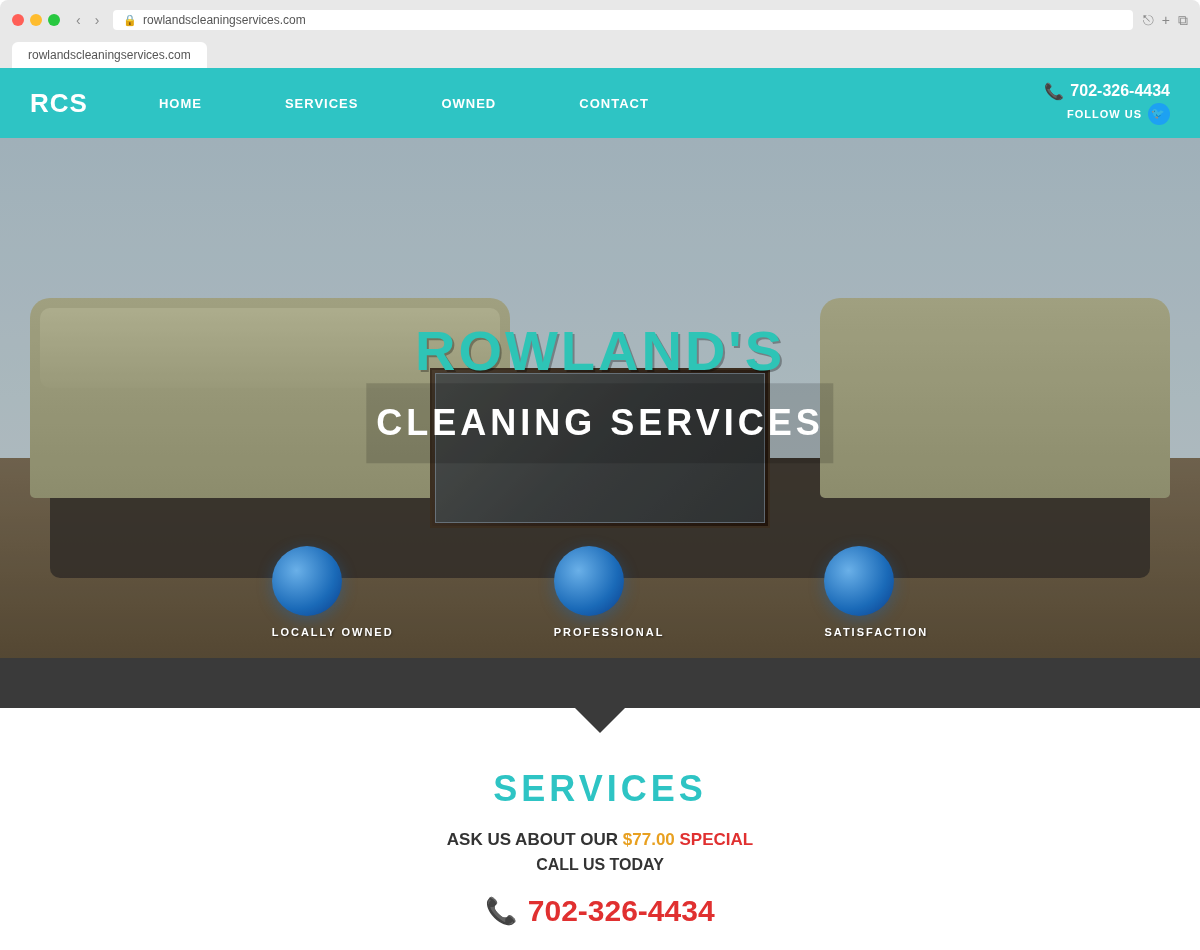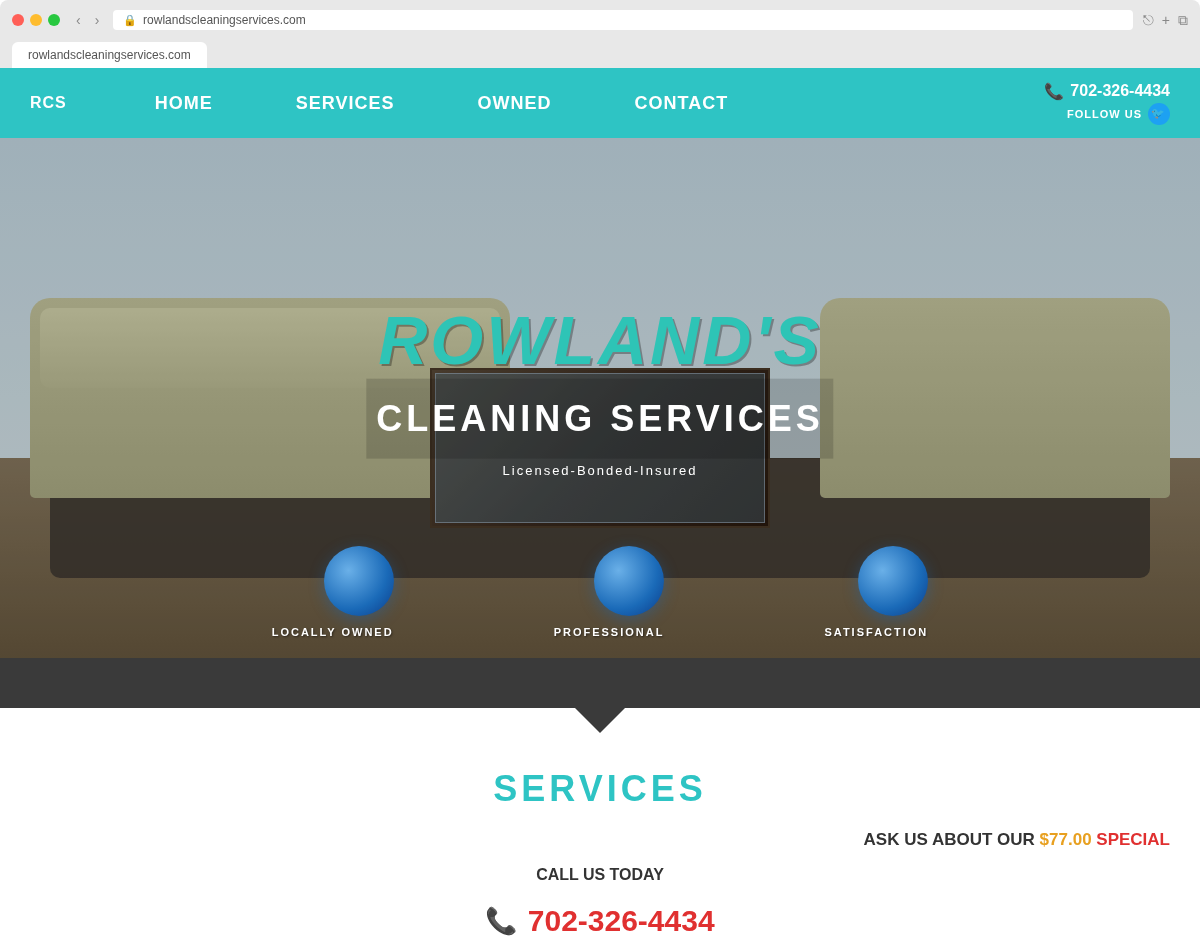--- a/index.html
+++ b/index.html
@@ -78,34 +78,34 @@
     
     .navbar {
       background: #2ec4c4;
       display: flex;
       align-items: center;
       padding: 0 30px;
       height: 70px;
     }
     .nav-logo {
       color: #fff;
-      font-size: 16px;
+      font-size: 26px;
       font-weight: bold;
-      margin-right: 40px;
+      margin-right: 23px;
       letter-spacing: 1px;
     }
     .nav-links {
       display: flex;
       gap: 35px;
       flex: 1;
     }
     .nav-link {
       color: #fff;
       text-decoration: none;
-      font-size: 18px;
+      font-size: 13px;
       font-weight: 600;
       letter-spacing: 1px;
       padding-left: 48px;
     }
     .nav-right {
       display: flex;
       flex-direction: column;
       align-items: flex-end;
     }
     .nav-phone {
@@ -240,26 +240,25 @@
 
     .hero-content {
       position: absolute;
       top: 50%;
       left: 50%;
       transform: translate(-50%, -55%);
       text-align: center;
       z-index: 10;
     }
     .hero-title-main {
-      font-size: 68px;
+      font-size: 56px;
       font-weight: 900;
       color: #2ec4b6;
       letter-spacing: 3px;
       text-shadow: 2px 2px 0 rgba(0,0,0,0.3);
-      font-style: italic;
     }
     .hero-title-sub {
       font-size: 36px;
       font-weight: 900;
       color: #fff;
       letter-spacing: 4px;
       background: rgba(0,0,0,0.15);
       padding: 19px 10px;
     }
     .hero-tagline {
@@ -292,21 +291,21 @@
       right: 0;
       display: flex;
       justify-content: center;
       gap: 160px;
       padding-bottom: 20px;
       z-index: 10;
     }
     .feature-item {
       display: flex;
       flex-direction: column;
-      align-items: flex-end;
+      align-items: flex-start;
       gap: 10px;
     }
     .feature-orb {
       width: 70px;
       height: 70px;
       border-radius: 50%;
       background: radial-gradient(circle at 35% 35%, #6ab0e8, #1a6ab8 60%, #0a3a88 100%);
       box-shadow: 0 4px 15px rgba(26,106,184,0.4);
     }
     .feature-label {
@@ -346,22 +345,21 @@
       font-size: 36px;
       font-weight: 700;
       color: #2ec4c4;
       letter-spacing: 4px;
       margin-bottom: 20px;
     }
     .services-promo {
       font-size: 17px;
       color: #333;
       font-weight: 600;
-      margin-bottom: 16px;
-      text-align: right;
+      margin-bottom: 6px;
     }
     .services-promo-price {
       color: #e8a020;
       font-weight: 700;
     }
     .services-promo-special {
       color: #e03030;
       font-weight: 700;
     }
     .services-call-label {
@@ -440,21 +438,20 @@
   <div class="hero-floor"></div>
   <div class="hero-rug"></div>
   <div class="sofa-left"></div>
   <div class="sofa-right"></div>
   <div class="coffee-table"></div>
   <div class="hero-overlay"></div>
 
   <div class="hero-content">
     <div class="hero-title-main">ROWLAND'S</div>
     <div class="hero-title-sub">CLEANING SERVICES</div>
-    <div class="hero-tagline">Licensed-Bonded-Insured</div>
   </div>
 
   <div class="features-strip">
     <div class="feature-item">
       <div class="feature-orb"></div>
       <span class="feature-label">LOCALLY OWNED</span>
     </div>
     <div class="feature-item">
       <div class="feature-orb"></div>
       <span class="feature-label">PROFESSIONAL</span>

